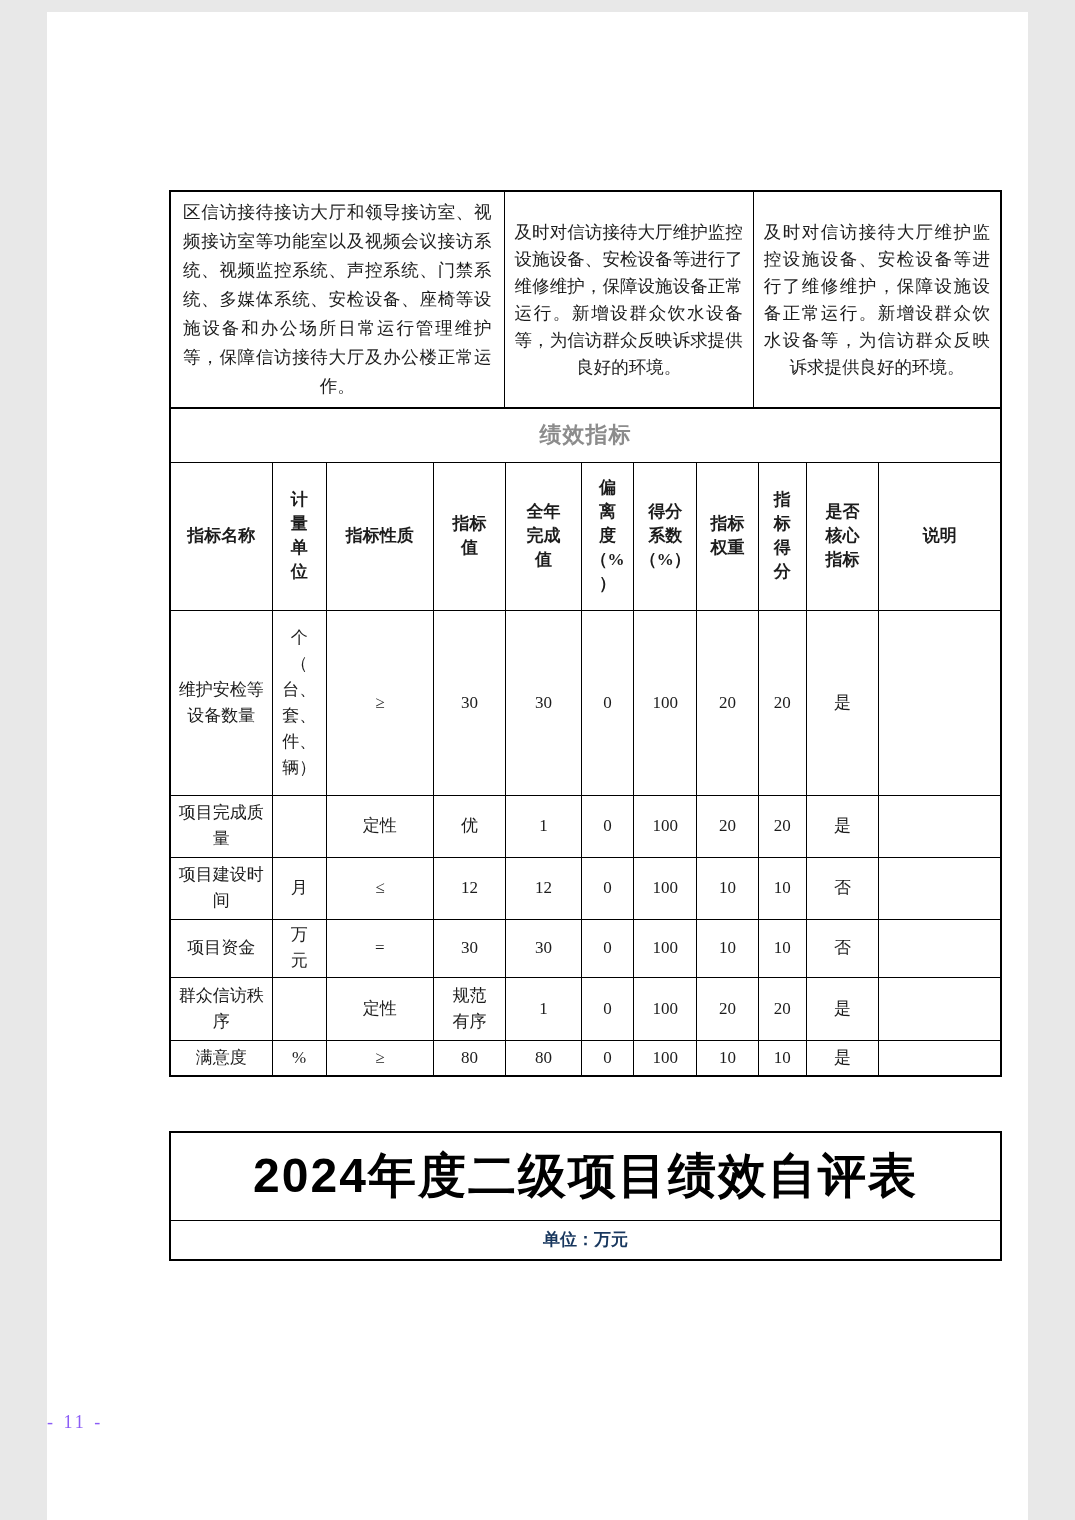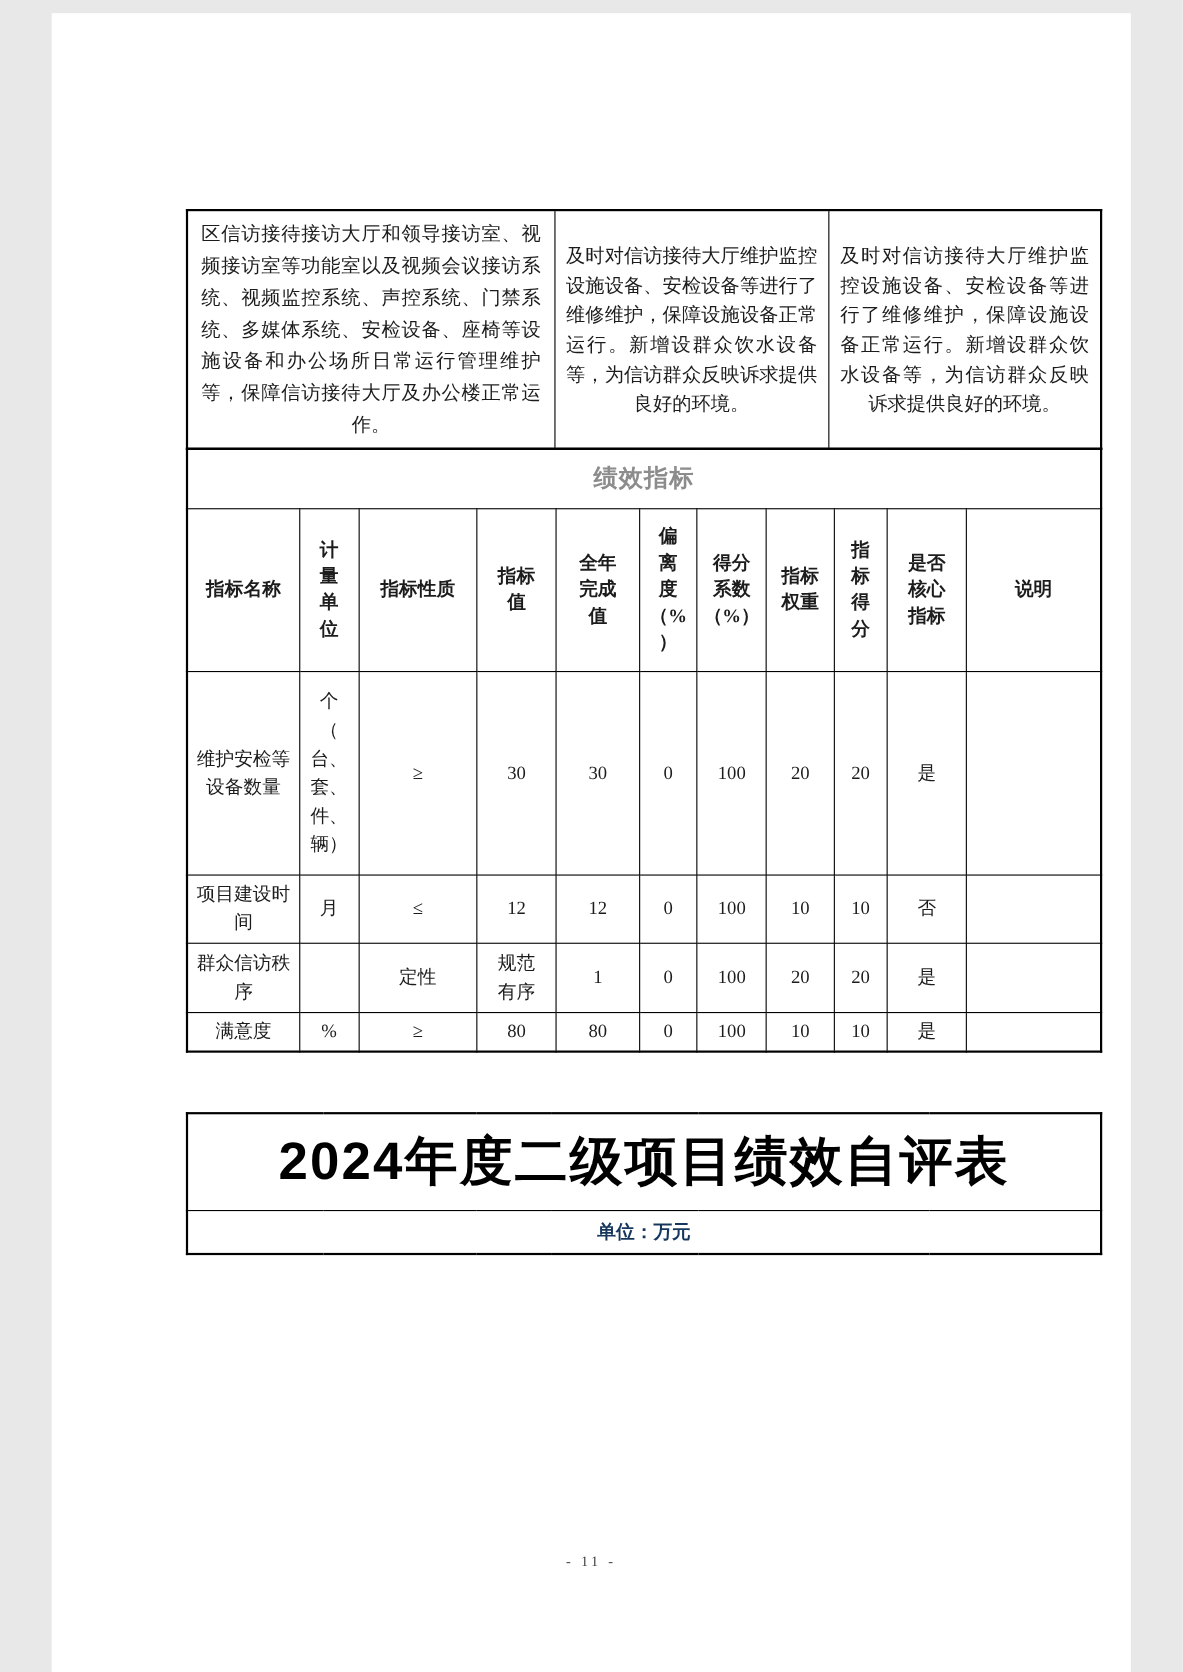--- a/index.html
+++ b/index.html
@@ -87,23 +87,22 @@
   .eval-table td.lbl {
     font-family:"Liberation Sans", sans-serif;
     font-weight:bold;
     white-space:pre-line;
   }
   .eval-table td.code { word-break:break-all; }
 
   .page-num {
     position:absolute;
     top:1400px; left:0; width:100%;
-    text-align:center;
-    font-size:13px;
-    color:#404040;
+    font-size:18px;
+    color:#8b5cf6;
     letter-spacing:3px;
     font-family:"Liberation Serif", serif;
   }
 </style>
 </head>
 <body>
 
 <div class="page">
   <div class="content">
 
@@ -182,26 +181,53 @@
         <td class="dc">≥</td>
         <td class="dc">30</td>
         <td class="dc">30</td>
         <td class="dc">0</td>
         <td class="dc">100</td>
         <td class="dc">20</td>
         <td class="dc">20</td>
         <td class="dc">是</td>
         <td class="dc"></td>
       </tr>
+      <tr class="h-r2">
+        <td class="dc">项目完成质量</td>
+        <td class="dc"></td>
+        <td class="dc">定性</td>
+        <td class="dc">优</td>
+        <td class="dc">1</td>
+        <td class="dc">0</td>
+        <td class="dc">100</td>
+        <td class="dc">20</td>
+        <td class="dc">20</td>
+        <td class="dc">是</td>
+        <td class="dc"></td>
+      </tr>
       <tr class="h-r3">
         <td class="dc">项目建设时间</td>
         <td class="dc">月</td>
         <td class="dc">≤</td>
         <td class="dc">12</td>
         <td class="dc">12</td>
+        <td class="dc">0</td>
+        <td class="dc">100</td>
+        <td class="dc">10</td>
+        <td class="dc">10</td>
+        <td class="dc">否</td>
+        <td class="dc"></td>
+      </tr>
+      <tr class="h-r4">
+        <td class="dc">项目资金</td>
+        <td class="dc">万
+元</td>
+        <td class="dc">=</td>
+        <td class="dc">30</td>
+        <td class="dc">30</td>
         <td class="dc">0</td>
         <td class="dc">100</td>
         <td class="dc">10</td>
         <td class="dc">10</td>
         <td class="dc">否</td>
         <td class="dc"></td>
       </tr>
       <tr class="h-r5">
         <td class="dc">群众信访秩序</td>
         <td class="dc"></td>

